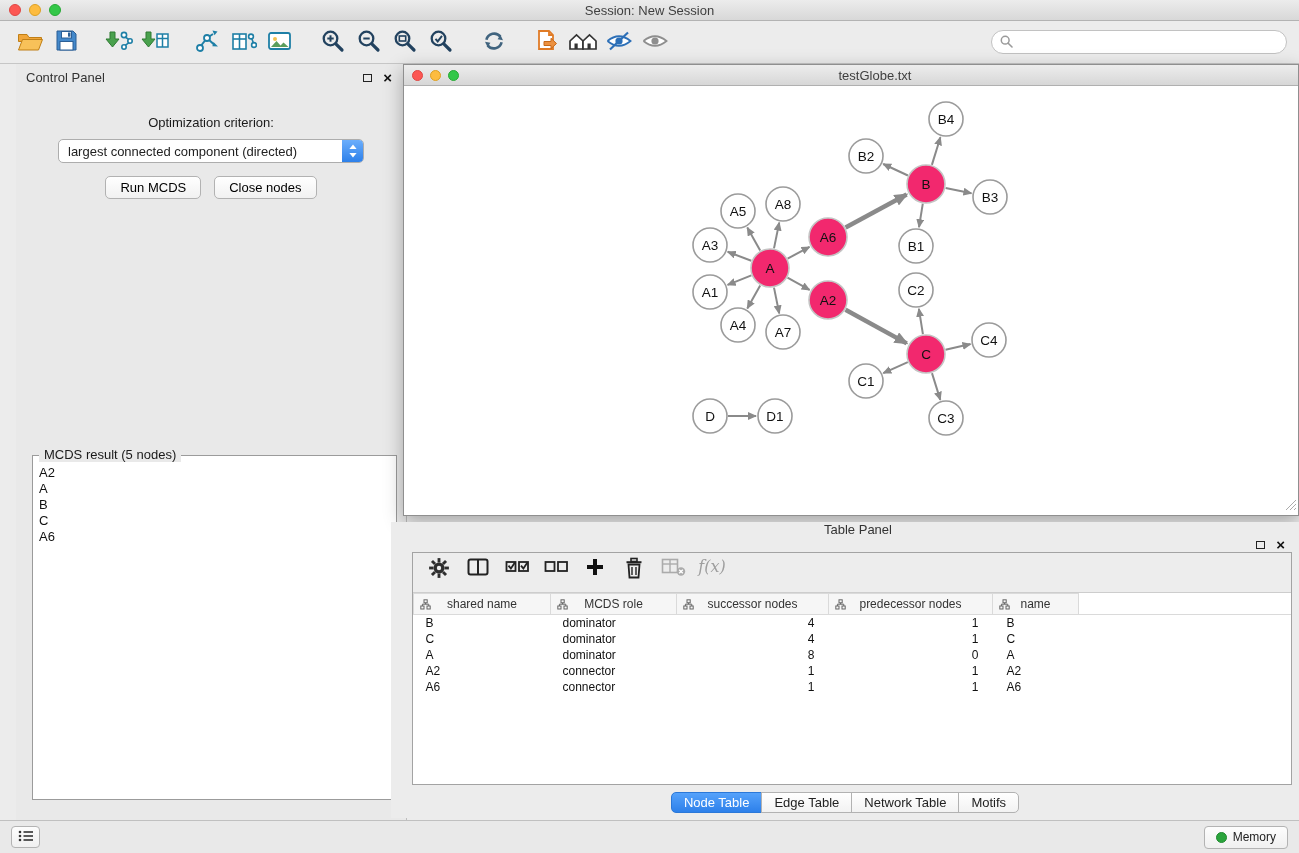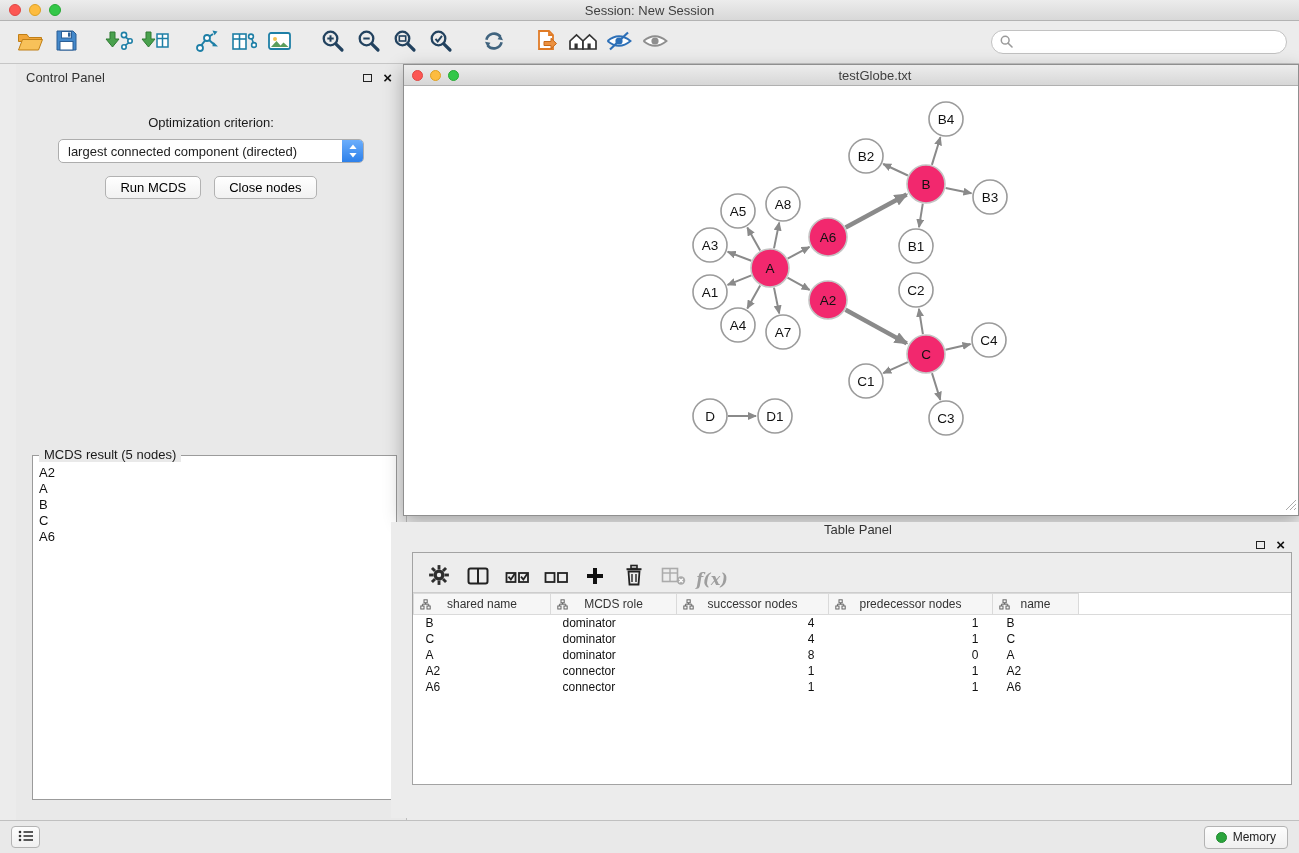--- a/index.html
+++ b/index.html
@@ -79,22 +79,22 @@
   svg.graph { display:block; font-family:"Liberation Sans",sans-serif; }
   .resize-corner { position:absolute; right:1px; bottom:1px; }
 
   
   .table-panel { position:absolute; left:391px; top:522px; right:0; height:296px; background:#ECECEC; }
   .table-panel .panel-header { padding-left:26px;flex-direction:column; }
   .table-box { position:absolute; left:21px; width:880px; top:30px; height:233px;
                border:1px solid #A3A3A3; background:#fff; overflow:hidden; }
   .table-toolbar { height:40px; background:#EDEDED; border-bottom:1px solid #CDCDCD;
                    display:flex; align-items:center; gap:7px; padding:0 10px; }
-  .ttbtn { min-width:32px; height:32px; display:flex; align-items:flex-end; justify-content:center;
-           background:none; border:none; cursor:pointer;font-weight:bold; }
+  .ttbtn { min-width:32px; height:32px; display:flex; align-items:flex-start; justify-content:center;
+           background:none; border:none; cursor:pointer; }
   .fx-label { font-family:"DejaVu Serif",serif; font-style:italic; color:#9E9E9E; font-size:16px; }
   table.data { border-collapse:collapse; width:100%; table-layout:fixed; }
   table.data th { height:21px; background:#F6F6F6; border:1px solid #DADADA; font-weight:normal;
                   font-size:12px; color:#333; position:relative; }
   table.data th .hicon { position:absolute; left:6px; top:5px; }
   table.data th.fill { background:#fff; border:none; border-bottom:1px solid #DADADA; }
   table.data td { height:16px; font-size:12px; color:#111; white-space:nowrap; overflow:hidden; }
   td.col0, td.col1 { padding-left:12px; text-align:left; }
   td.col2, td.col3 { padding-right:14px; text-align:right; }
   td.col4 { padding-left:14px; text-align:left; }
@@ -578,20 +578,26 @@
             <td class="col0">A6</td>
             <td class="col1">connector</td>
             <td class="col2">1</td>
             <td class="col3">1</td>
             <td class="col4">A6</td>
             <td class="fill"></td>
           </tr>
         </tbody>
     </table>
   </div>
+  <div class="table-tabs seg-row">
+      <button class="seg active">Node Table</button>
+      <button class="seg">Edge Table</button>
+      <button class="seg">Network Table</button>
+      <button class="seg">Motifs</button>
+    </div>
 </div>
 
 <div class="statusbar">
   <button class="list-btn">
     <span>
       <svg width="16" height="14" viewBox="0 0 16 14">
           <circle cx="2" cy="3" r="1.3" fill="#333"></circle>
           <circle cx="2" cy="7" r="1.3" fill="#333"></circle>
           <circle cx="2" cy="11" r="1.3" fill="#333"></circle>
           <line x1="5.5" y1="3" x2="15" y2="3" stroke="#333" stroke-width="1.6"></line>

